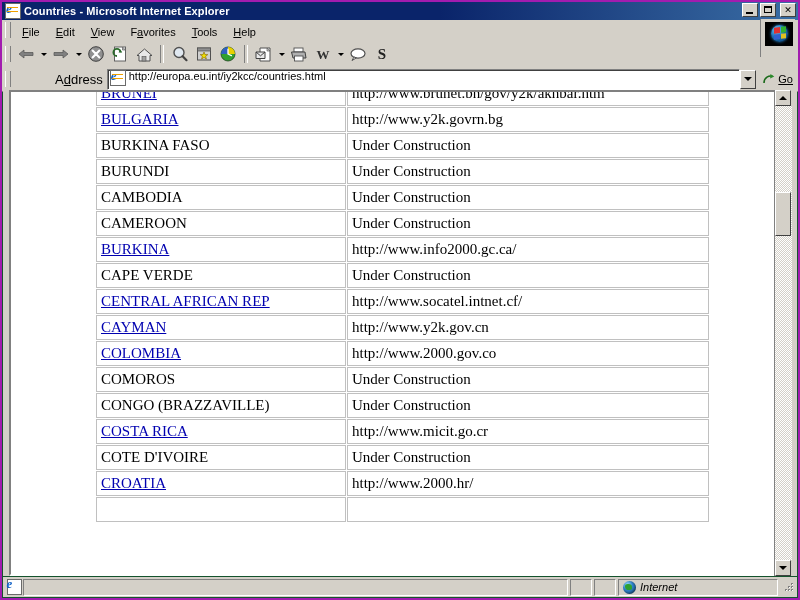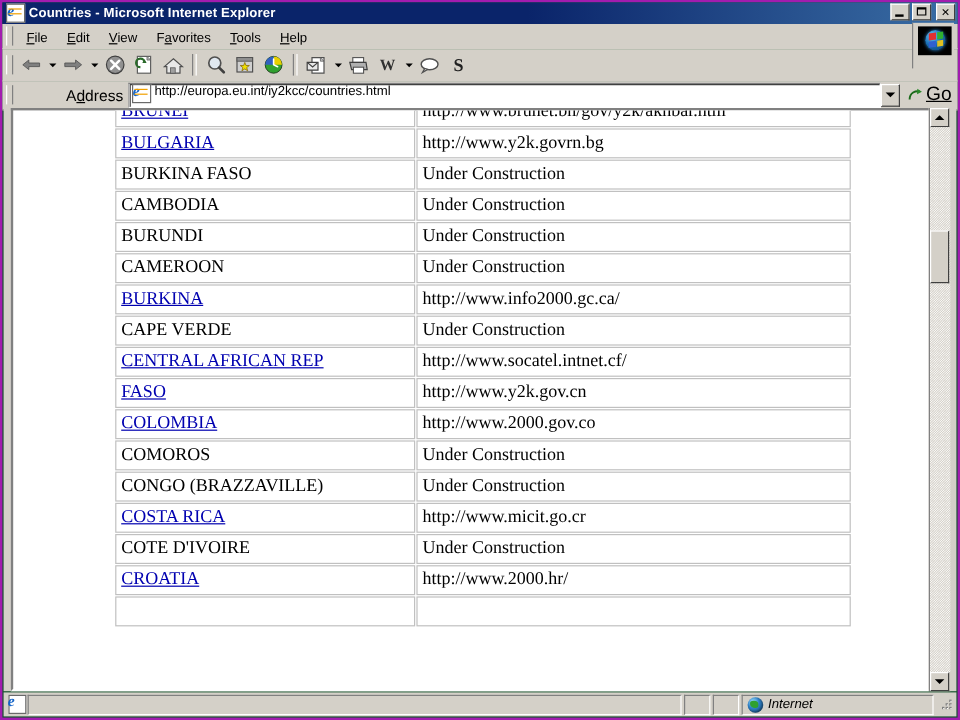--- a/index.html
+++ b/index.html
@@ -205,21 +205,21 @@
     box-sizing: border-box; flex: none;
   }
   .addr-dropdown::after {
     content: ""; width:0;height:0;
     border-left: 4px solid transparent; border-right: 4px solid transparent;
     border-top: 4px solid #000;
   }
   .go-btn {
     display: flex; align-items: center;
     padding: 0 5px 0 3px; height: 20px;
-    font-size: 16px; color: #000;
+    font-size: 11px; color: #000;
     white-space: nowrap; margin-left: 3px; text-decoration: underline;
   }
 
   
   .content-wrap {
     position: absolute;
     left: 1px; right: 1px;
     top: 88px; bottom: 22px;
     background: #d4d0c8;
     display: flex;
@@ -539,45 +539,45 @@
               </tr>
               <tr>
                 <td class="c-name"><span class="lnk">BULGARIA</span></td>
                 <td class="c-url"><span class="plain">http://www.y2k.govrn.bg</span></td>
               </tr>
               <tr>
                 <td class="c-name"><span class="plain">BURKINA FASO</span></td>
                 <td class="c-url"><span class="plain">Under Construction</span></td>
               </tr>
               <tr>
+                <td class="c-name"><span class="plain">BURUNDI</span></td>
+                <td class="c-url"><span class="plain">Under Construction</span></td>
+              </tr>
+              <tr>
                 <td class="c-name"><span class="plain">CAMBODIA</span></td>
-                <td class="c-url"><span class="plain">Under Construction</span></td>
-              </tr>
-              <tr>
-                <td class="c-name"><span class="plain">BURUNDI</span></td>
                 <td class="c-url"><span class="plain">Under Construction</span></td>
               </tr>
               <tr>
                 <td class="c-name"><span class="plain">CAMEROON</span></td>
                 <td class="c-url"><span class="plain">Under Construction</span></td>
               </tr>
               <tr>
                 <td class="c-name"><span class="lnk">BURKINA</span></td>
                 <td class="c-url"><span class="plain">http://www.info2000.gc.ca/</span></td>
               </tr>
               <tr>
                 <td class="c-name"><span class="plain">CAPE VERDE</span></td>
                 <td class="c-url"><span class="plain">Under Construction</span></td>
               </tr>
               <tr>
                 <td class="c-name"><span class="lnk">CENTRAL AFRICAN REP</span></td>
                 <td class="c-url"><span class="plain">http://www.socatel.intnet.cf/</span></td>
               </tr>
               <tr>
-                <td class="c-name"><span class="lnk">FASO</span></td>
+                <td class="c-name"><span class="lnk">CAYMAN</span></td>
                 <td class="c-url"><span class="plain">http://www.y2k.gov.cn</span></td>
               </tr>
               <tr>
                 <td class="c-name"><span class="lnk">COLOMBIA</span></td>
                 <td class="c-url"><span class="plain">http://www.2000.gov.co</span></td>
               </tr>
               <tr>
                 <td class="c-name"><span class="plain">COMOROS</span></td>
                 <td class="c-url"><span class="plain">Under Construction</span></td>
               </tr>

